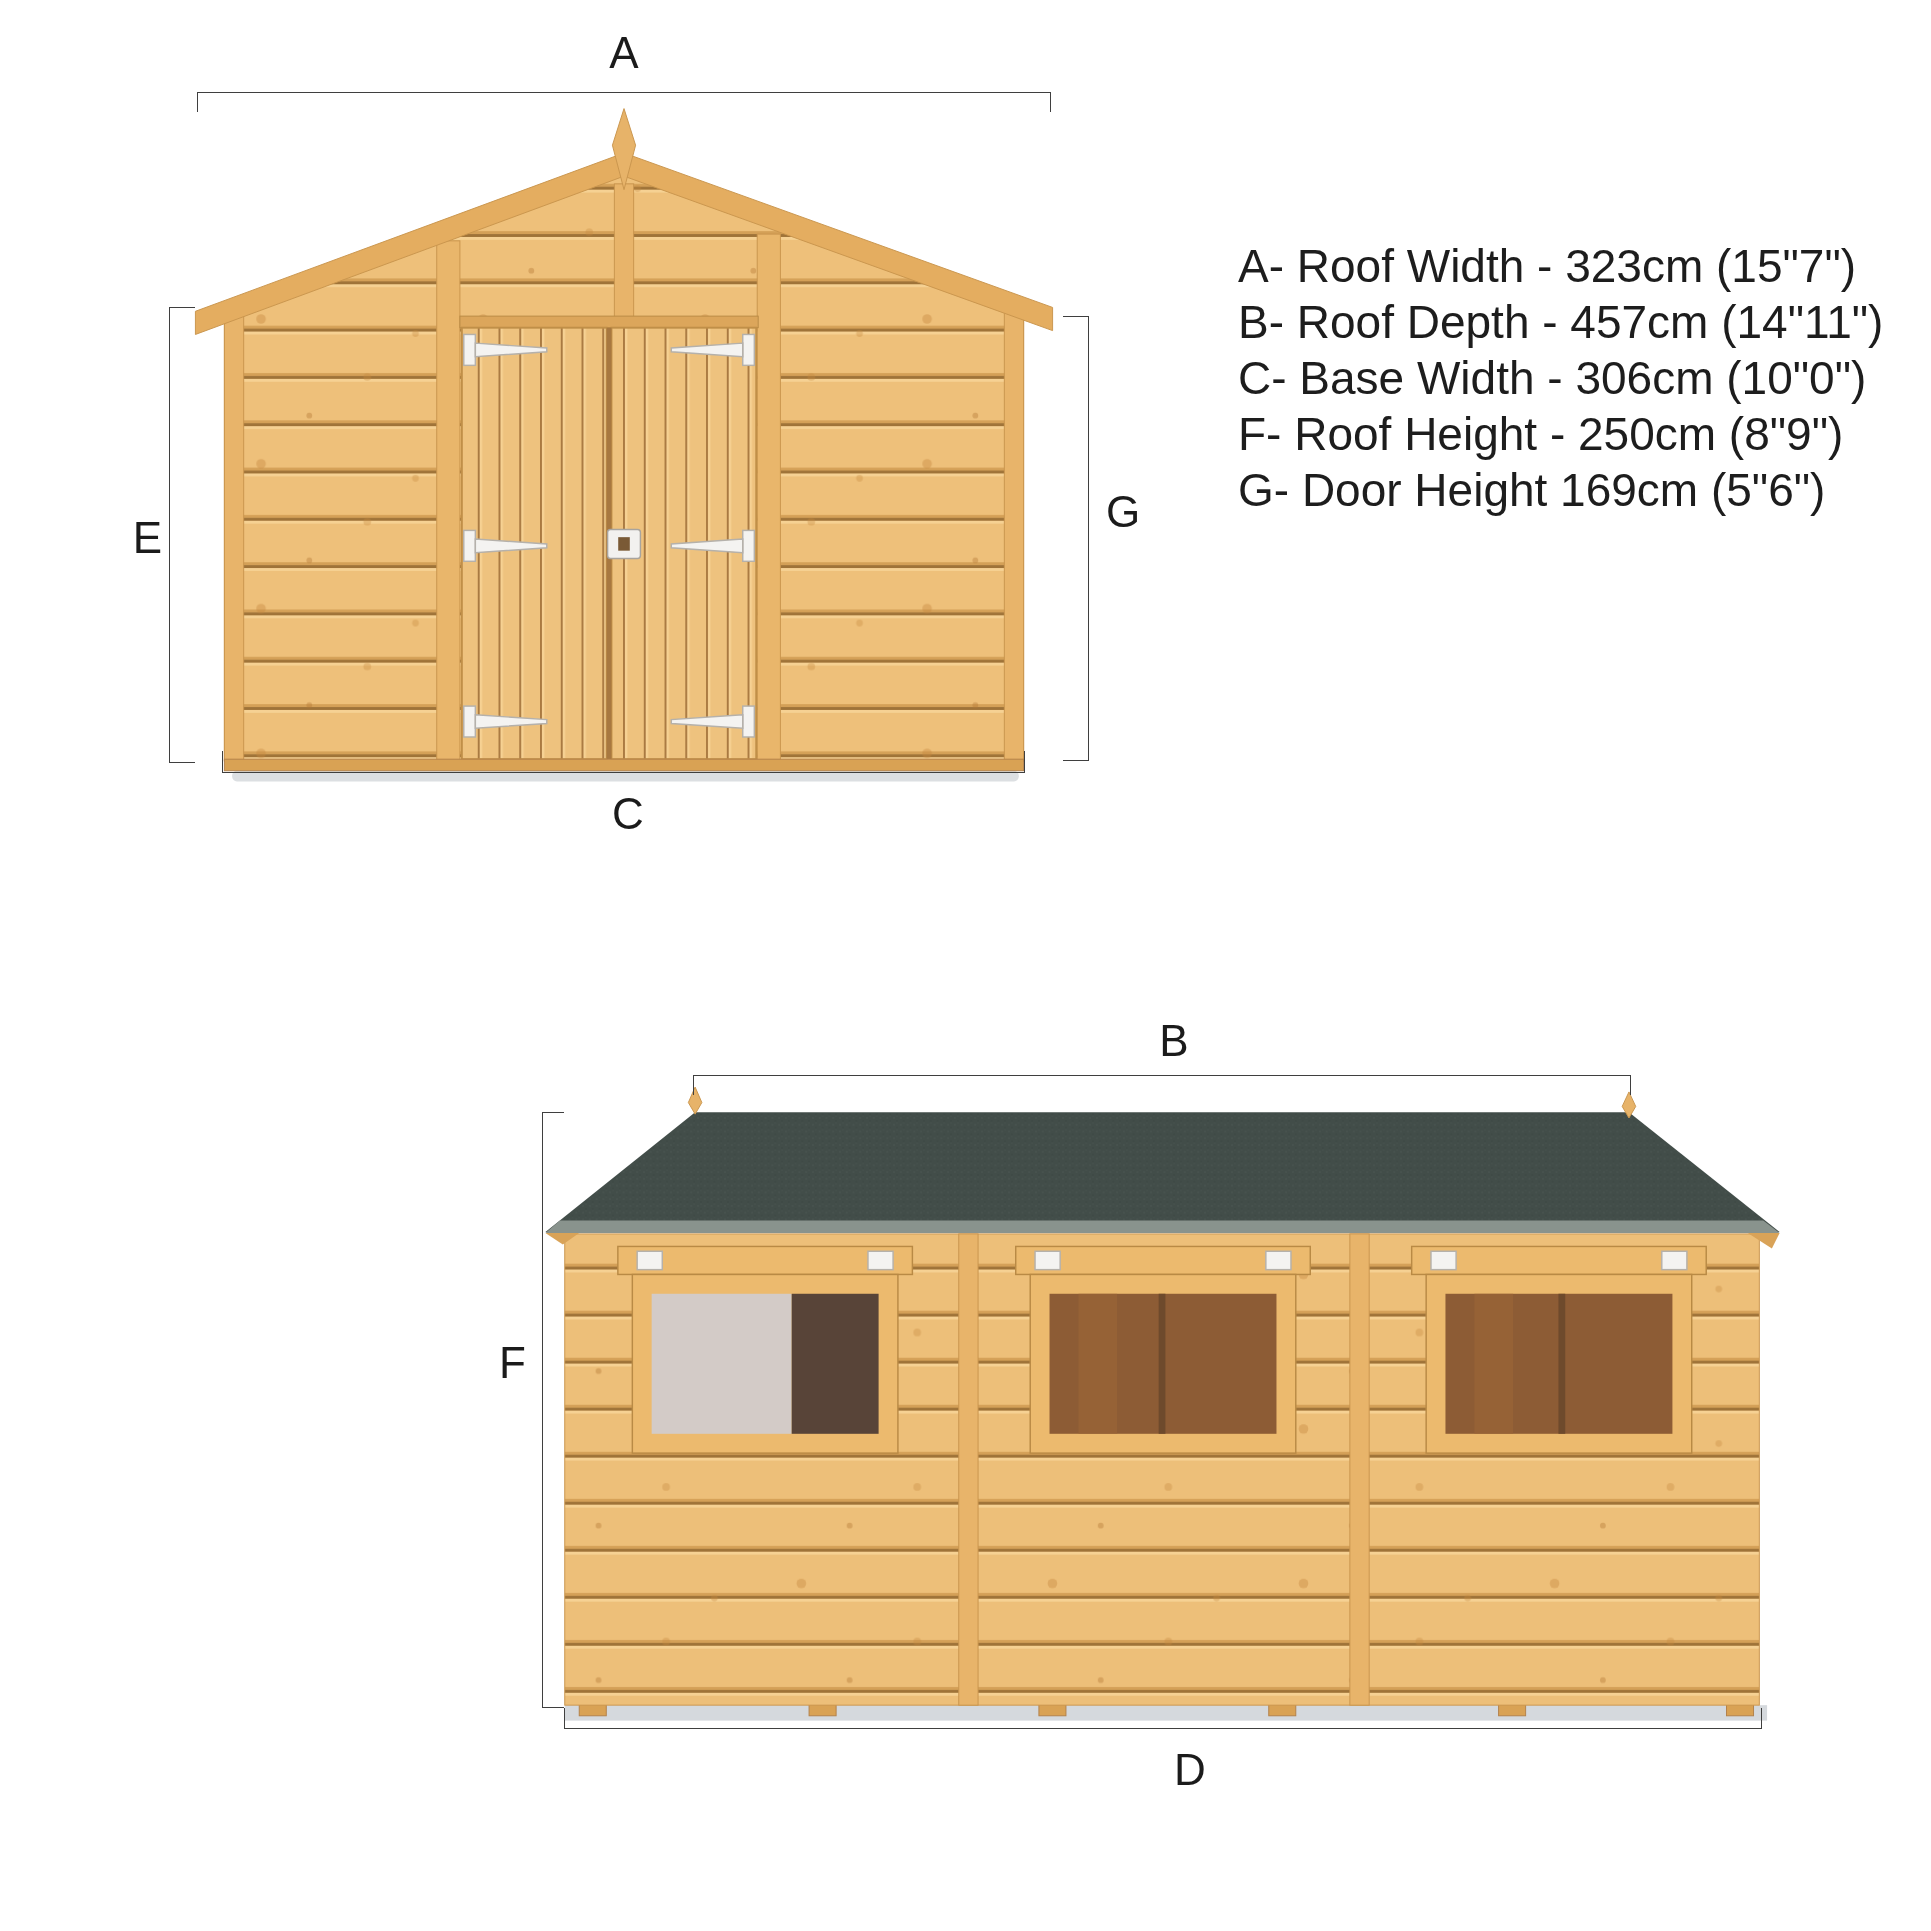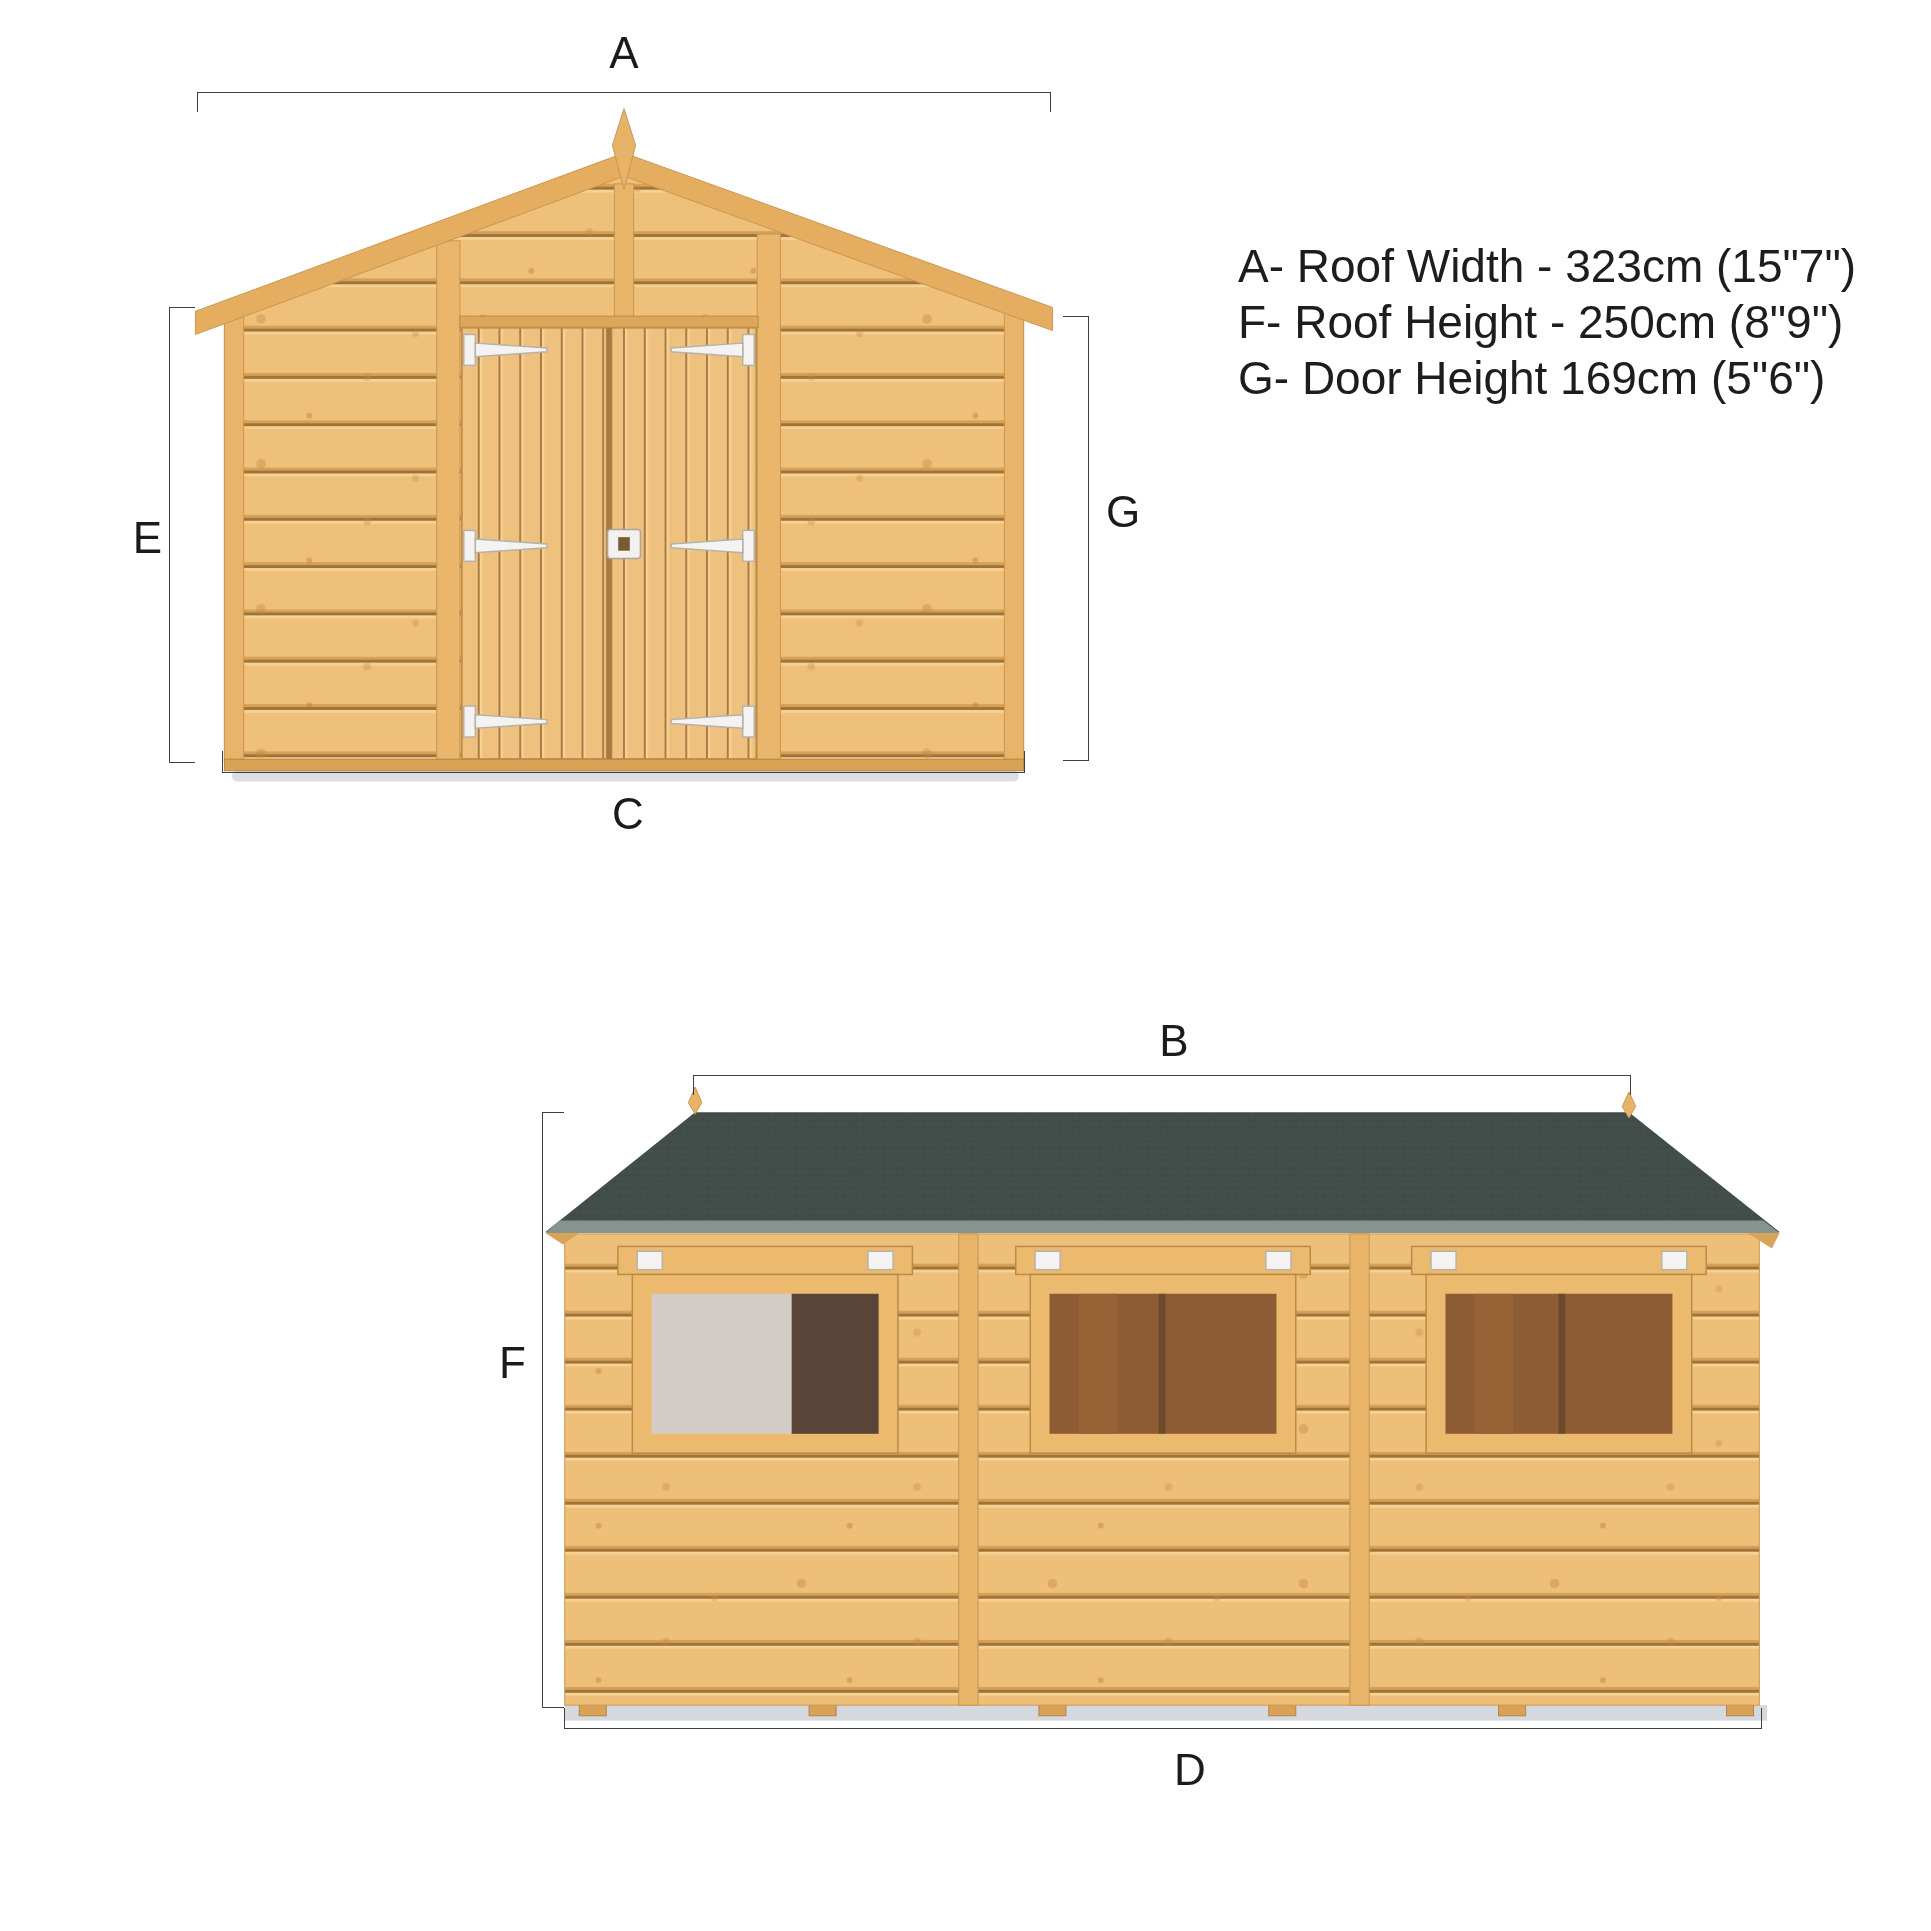--- a/index.html
+++ b/index.html
@@ -195,18 +195,20 @@
   <div class="dim-label lbl-a">A</div>
   <div class="dim-label lbl-c">C</div>
   <div class="dim-label lbl-e">E</div>
   <div class="dim-label lbl-g">G</div>
   <div class="dim-label lbl-b">B</div>
   <div class="dim-label lbl-d">D</div>
   <div class="dim-label lbl-f">F</div>
 
   <div class="specs">
     <div class="spec-line">A- Roof Width - 323cm (15"7")</div>
+    <div class="spec-line">B- Roof Depth - 457cm (14"11")</div>
+    <div class="spec-line">C- Base Width - 306cm (10"0")</div>
     <div class="spec-line">F- Roof Height - 250cm (8"9")</div>
     <div class="spec-line">G- Door Height 169cm (5"6")</div>
   </div>
 
 </div>
 
 
 </body></html>

